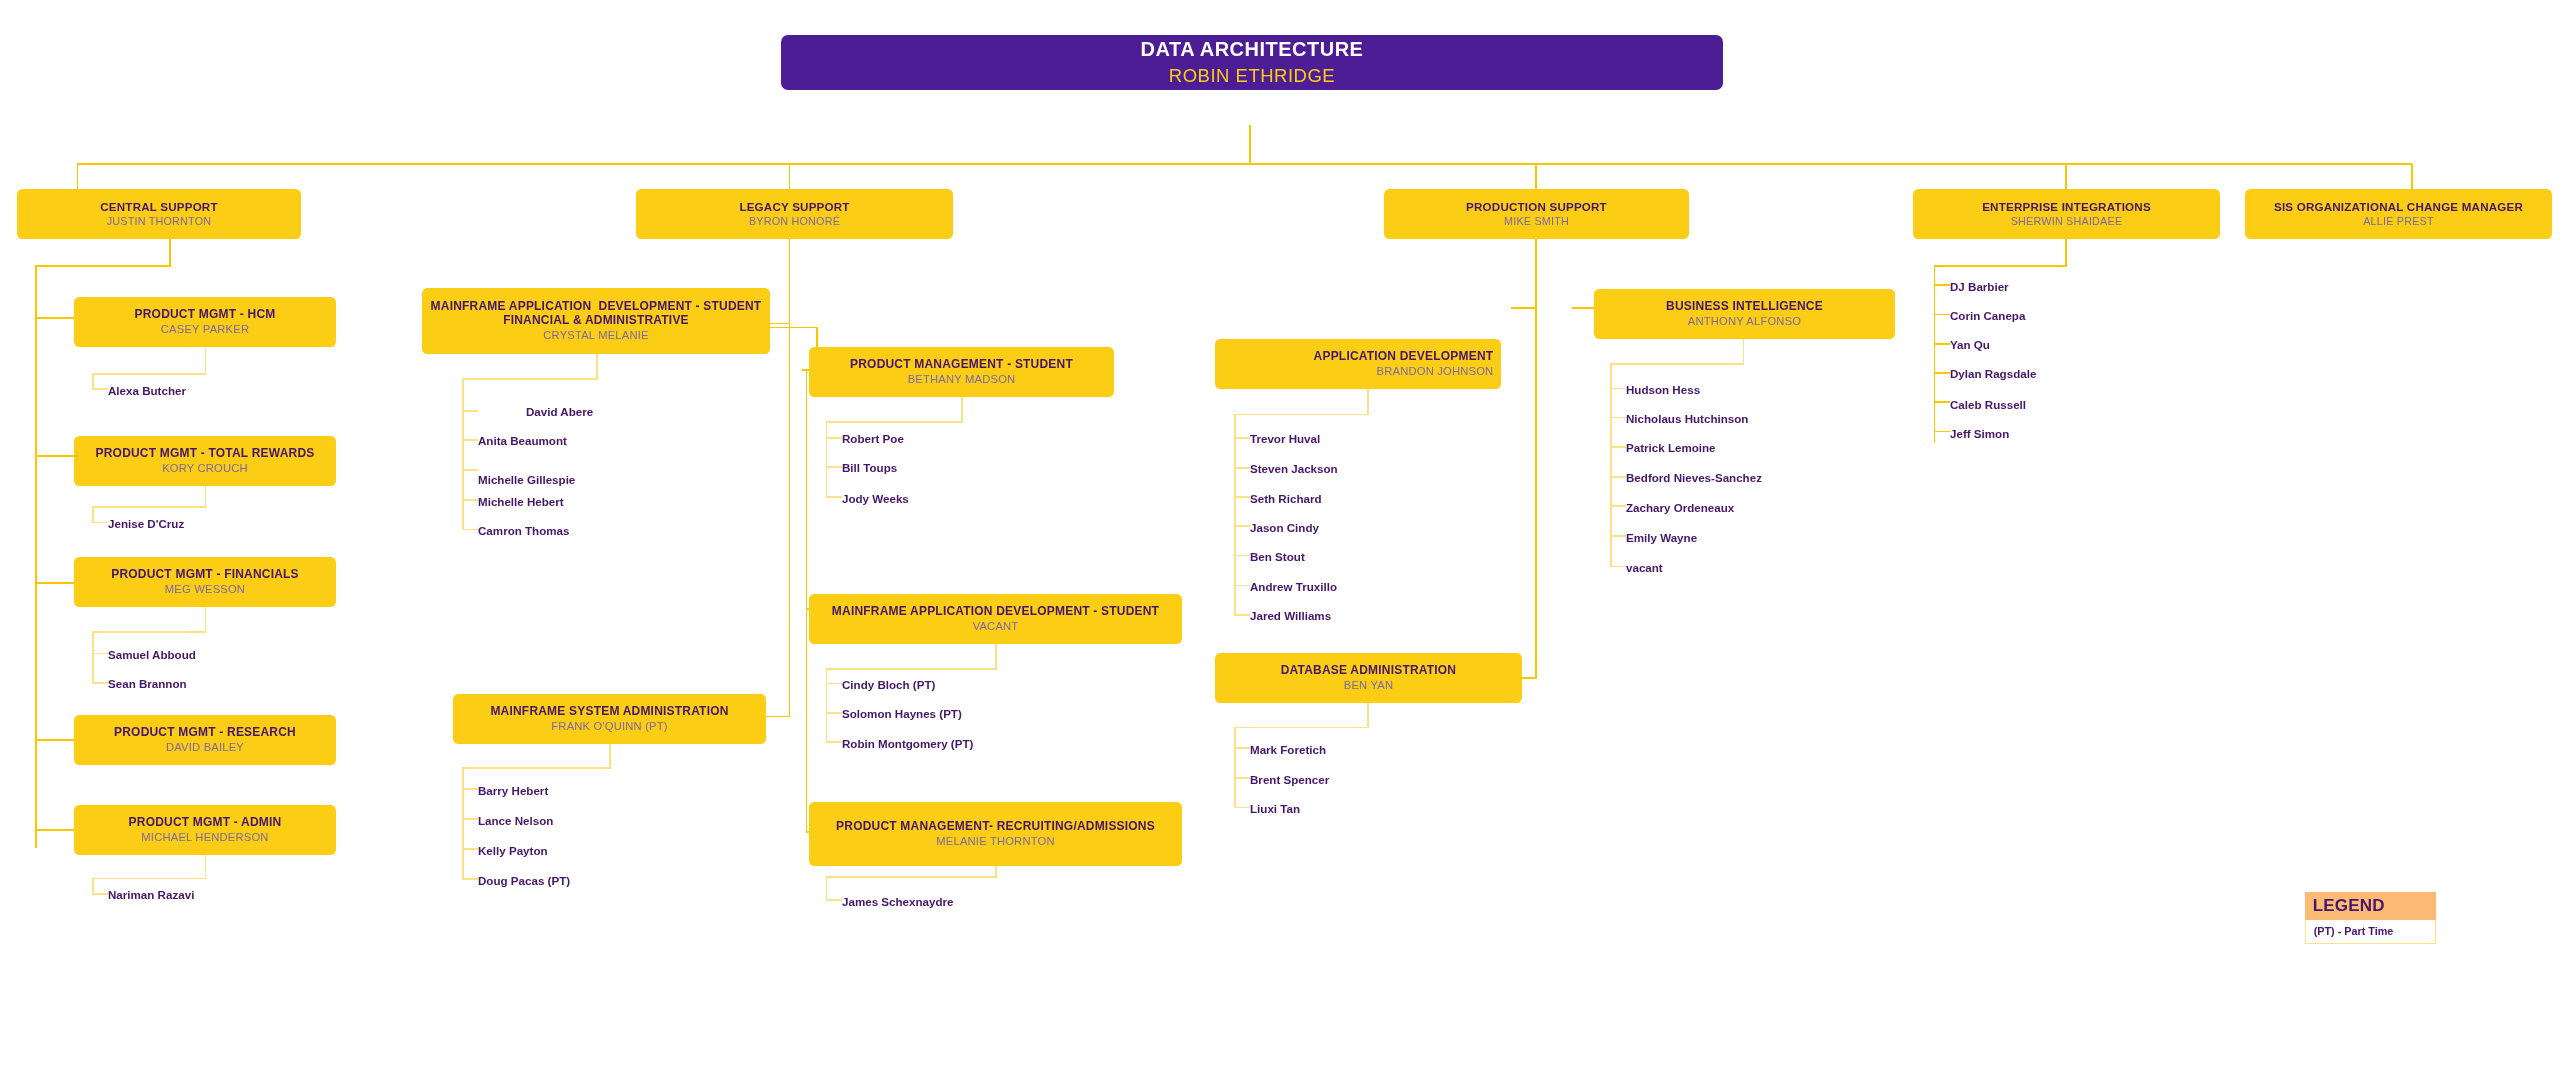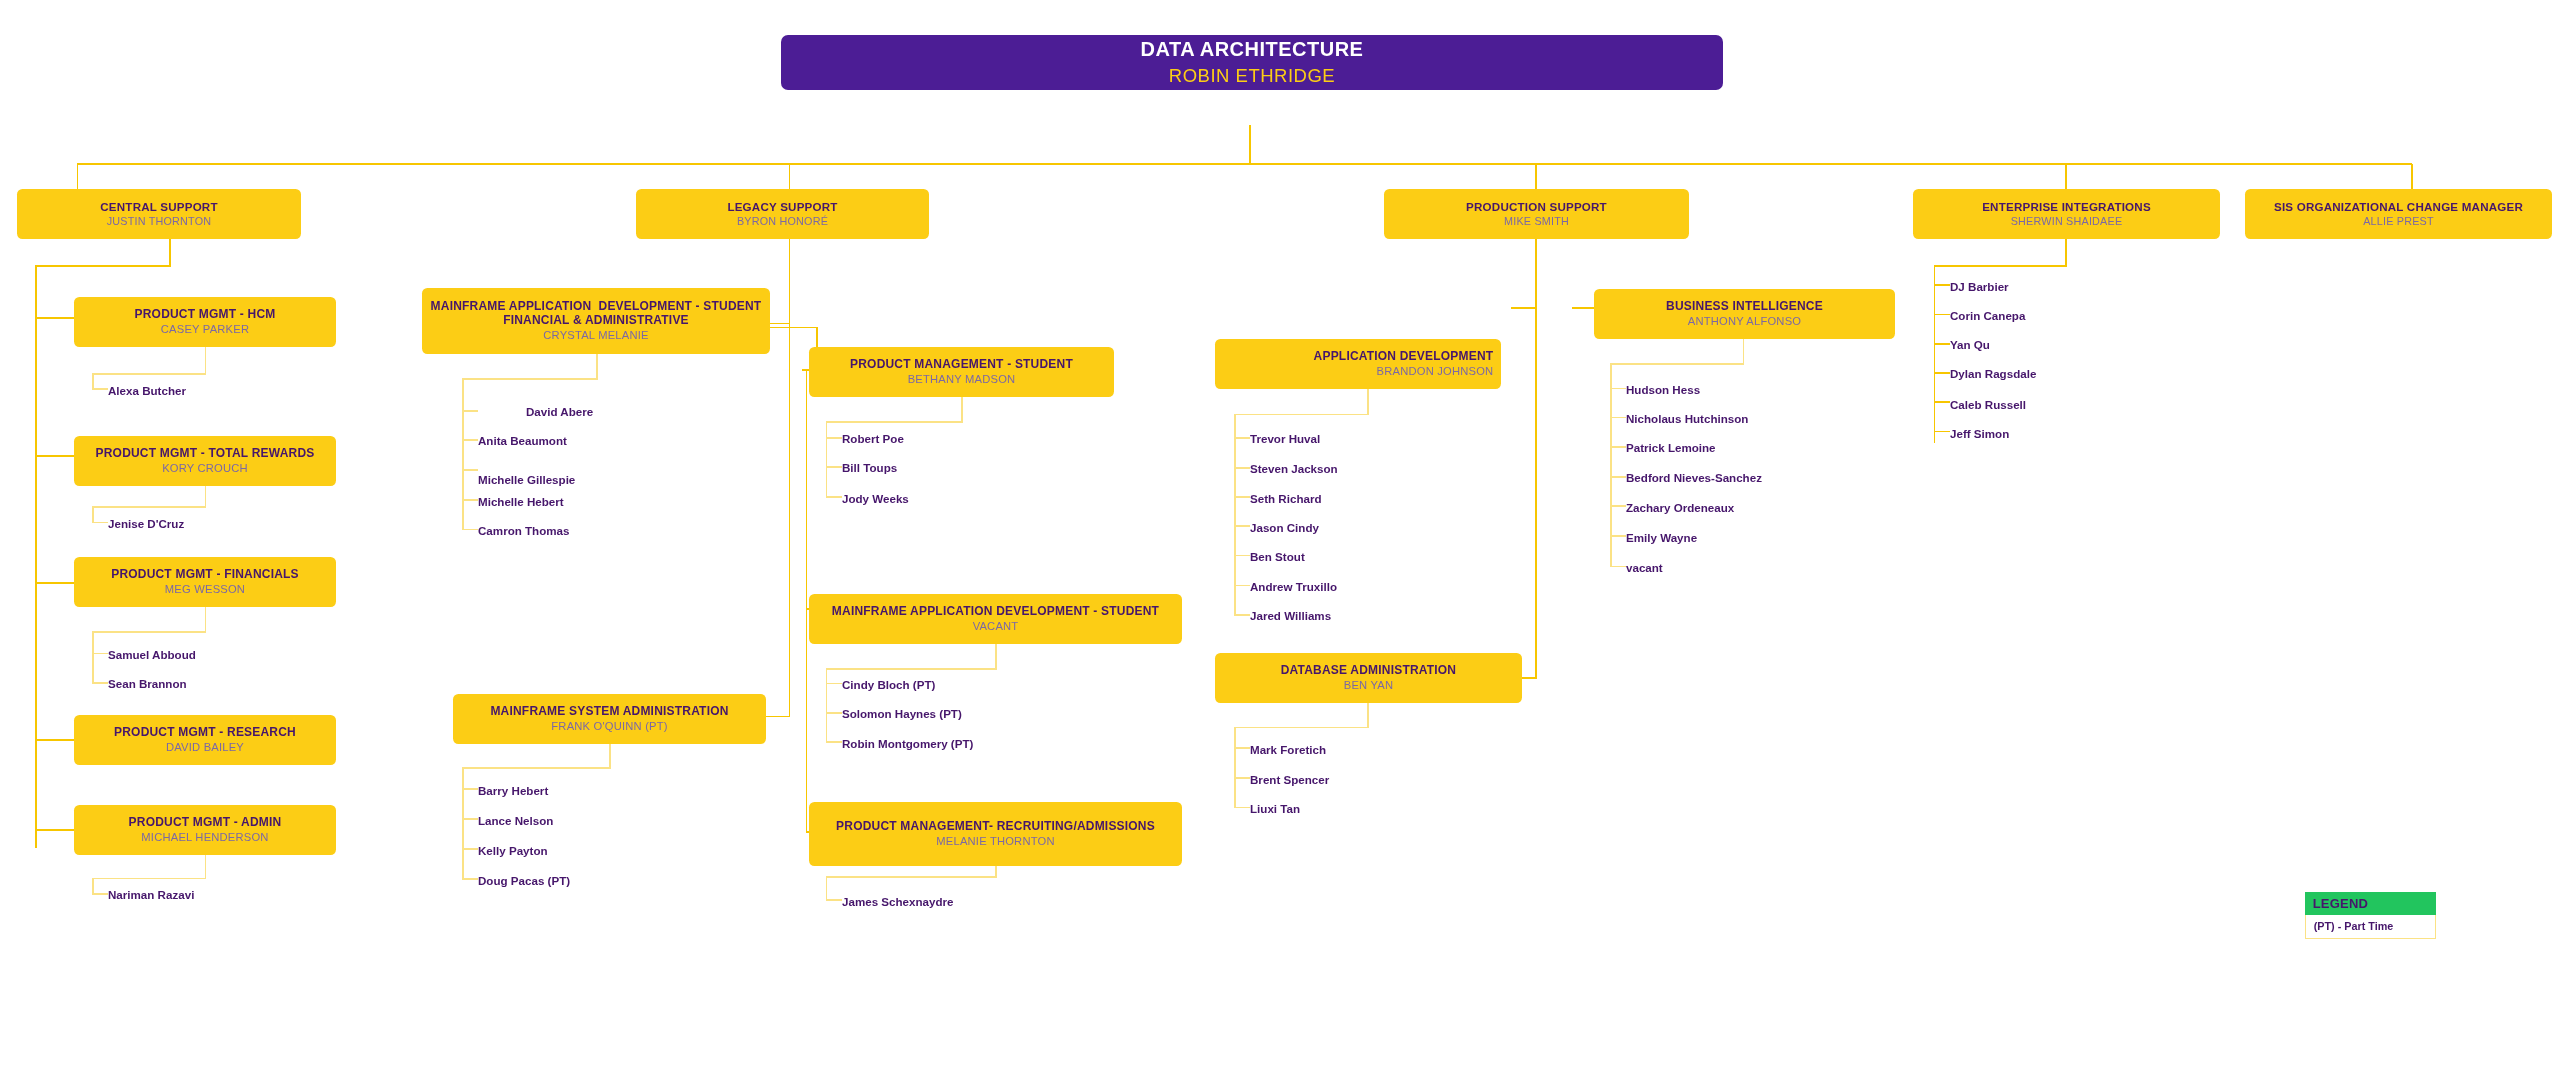--- a/index.html
+++ b/index.html
@@ -58,22 +58,22 @@
     color:#46166B;
     font-size:11.6px;
     font-weight:bold;
     white-space:nowrap;
     line-height:1;
   }
 
   
   .legend{position:absolute;}
   .legend .lg-head{
-    background:#22c55e;color:#46166B;
-    font-size:13px;font-weight:bold;
+    background:#fdba74;color:#46166B;
+    font-size:17px;font-weight:bold;
     padding:3.9px 7.7px;letter-spacing:0.2px;
   }
   .legend .lg-body{
     background:#ffffff;color:#46166B;
     font-size:10.8px;font-weight:bold;
     padding:5.4px 7.7px;
     border:0.8px solid #FBE285;border-top:none;
   }
 </style>
 </head>
@@ -203,21 +203,21 @@
   <div class="node root" style="left:781px;top:35px;width:942px;height:55px;">
     <div class="title">DATA ARCHITECTURE</div>
     <div class="person">ROBIN ETHRIDGE</div>
   </div>
 
   <div class="node dept" style="left:17px;top:189px;width:284px;height:50px;">
     <div class="title">CENTRAL SUPPORT</div>
     <div class="person">JUSTIN THORNTON</div>
   </div>
 
-  <div class="node dept" style="left:636px;top:189px;width:293px;height:50px;">
+  <div class="node dept" style="left:636px;top:189px;width:317px;height:50px;">
     <div class="title">LEGACY SUPPORT</div>
     <div class="person">BYRON HONORÉ</div>
   </div>
 
   <div class="node dept" style="left:1384px;top:189px;width:305px;height:50px;">
     <div class="title">PRODUCTION SUPPORT</div>
     <div class="person">MIKE SMITH</div>
   </div>
 
   <div class="node dept" style="left:1913px;top:189px;width:307px;height:50px;">

